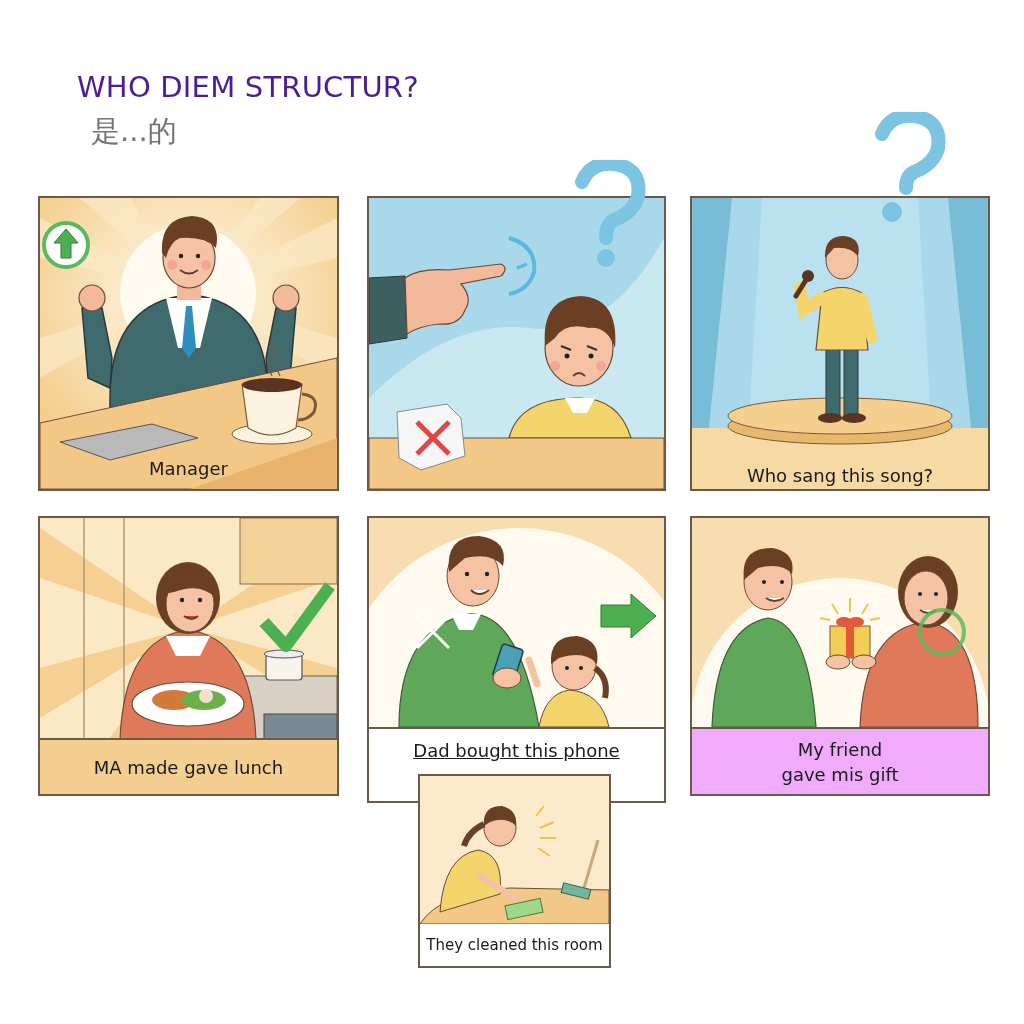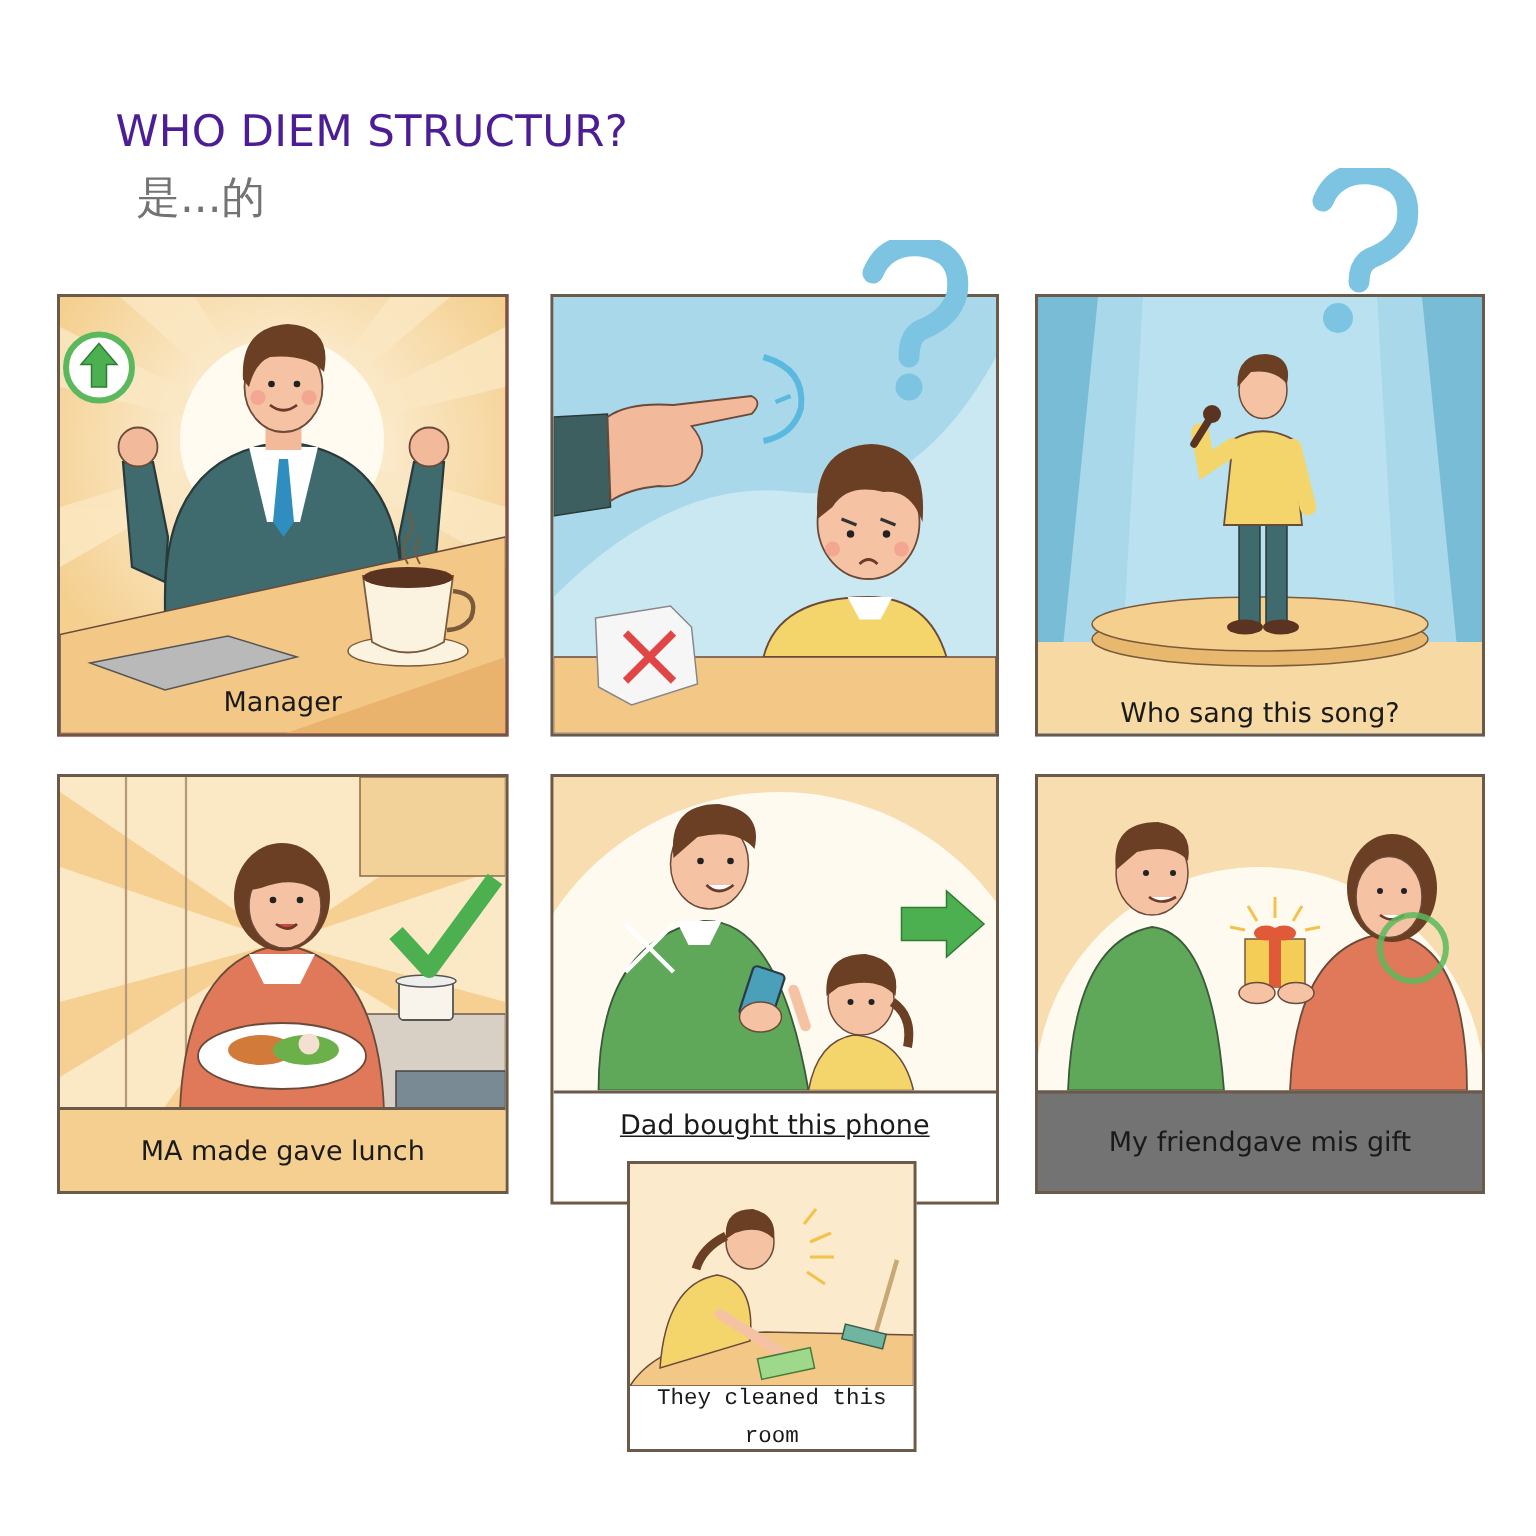--- a/index.html
+++ b/index.html
@@ -265,21 +265,21 @@
         <line x1="158" y1="80" x2="158" y2="94"></line>
           <line x1="140" y1="86" x2="146" y2="96"></line>
         <line x1="176" y1="86" x2="170" y2="96"></line>
           <line x1="128" y1="100" x2="138" y2="102"></line>
         <line x1="188" y1="100" x2="178" y2="102"></line>
       </g>
     </g>
     <ellipse cx="146" cy="144" rx="12" ry="7" fill="#f5c3a3" stroke="#6b4a3a" stroke-width="1"></ellipse>
     <ellipse cx="172" cy="144" rx="12" ry="7" fill="#f5c3a3" stroke="#6b4a3a" stroke-width="1"></ellipse>
   </svg>
-  <div class="cap-band" style="height:67px;background:#737373;">
+  <div class="cap-band" style="height:67px;background:#f0abfc;flex-direction:column;">
     <span class="caption" style="position:static;">My friend</span>
     <span class="caption" style="position:static;">gave mis gift</span>
   </div>
 </div>
 
 <div class="panel" style="left:418px;top:774px;width:193px;height:194px;background:#fbeacb;">
   <svg width="189" height="148" viewBox="0 0 189 148">
     <rect width="189" height="148" fill="#fbeacb"></rect>
     <path d="M0 148 Q20 116 90 112 L189 114 L189 148 Z" fill="#f3c886" stroke="#6b4a3a" stroke-width="1"></path>
 
@@ -294,16 +294,16 @@
       <line x1="178" y1="64" x2="164" y2="112" stroke="#c8a876" stroke-width="3"></line>
       <rect x="142" y="110" width="28" height="10" transform="rotate(14 156 115)" fill="#6fb5a0" stroke="#3a5a4a" stroke-width="1"></rect>
     </g>
     <g stroke="#f3c24a" stroke-width="2">
       <line x1="116" y1="40" x2="124" y2="30"></line>
         <line x1="120" y1="52" x2="134" y2="46"></line>
       <line x1="120" y1="62" x2="136" y2="62"></line>
         <line x1="118" y1="72" x2="130" y2="80"></line>
     </g>
   </svg>
-  <div class="cap-band" style="height:42px;background:#ffffff;border-top:none;font-family:Liberation Mono, monospace;">
+  <div class="cap-band" style="height:42px;background:#ffffff;border-top:none;">
     <span class="caption" style="position:static;font-size:15px;">They cleaned this room</span>
   </div>
 </div>
 
 </body></html>

